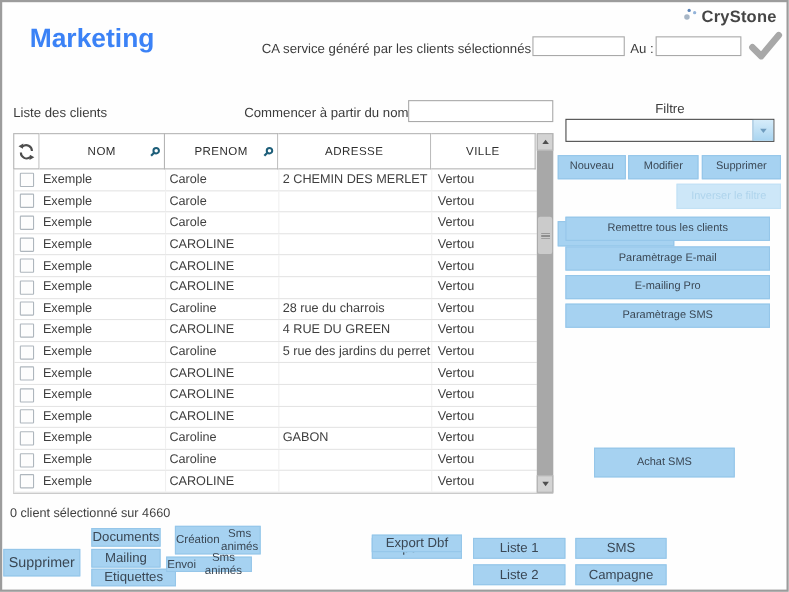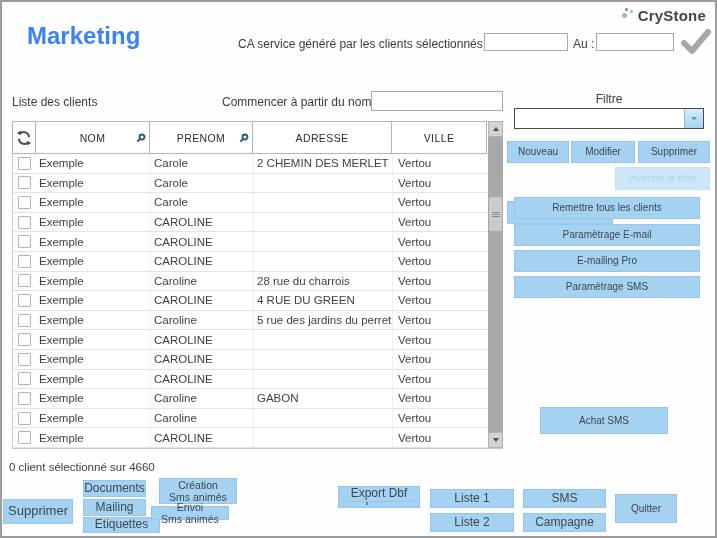--- a/index.html
+++ b/index.html
@@ -2,21 +2,21 @@
 <html><head>
 <meta charset="utf-8">
 <style>
   html,body{margin:0;padding:0;background:#fff;}
   body{width:717px;height:538px;position:relative;font-family:"Liberation Sans",sans-serif;overflow:hidden;}
   #win{position:absolute;inset:0;border:2px solid #9c9c9c;box-sizing:border-box;background:#fefefe;}
   .lbl{position:absolute;font-size:12px;color:#3c3c3c;white-space:nowrap;}
   .inp{position:absolute;border:1px solid #a9a9a9;background:#fff;box-sizing:border-box;font-family:"Liberation Sans",sans-serif;font-size:12px;color:#333;padding:0 3px;outline:none;}
   .btn{position:absolute;background:#a6d2f1;border:1px solid #95c6e9;color:#3a4754;display:flex;align-items:center;justify-content:center;font-size:10px;box-sizing:border-box;cursor:pointer;text-align:center;line-height:1.15;white-space:nowrap;}
   .btn.small{font-size:12px;}
-  .btn.two-line{font-size:10.5px;white-space:normal;flex-direction:column;}
+  .btn.two-line{font-size:10.5px;white-space:normal;}
   .btn.disabled{background:#cde7f8;border-color:#c2e1f5;color:#afd4ec;cursor:default;}
   
   .brand{position:absolute;top:5px;right:9px;display:flex;align-items:flex-start;gap:4px;}
   .brand-name{font-size:15px;font-weight:600;color:#454545;letter-spacing:.2px;}
   .brand-icon{position:relative;width:13px;height:13px;margin-top:1px;}
   .brand-icon i{position:absolute;border-radius:50%;display:block;}
   .brand-icon .d1{left:4px;top:0;width:3px;height:3px;background:#5b84b8;}
   .brand-icon .d2{left:9px;top:2px;width:3px;height:3px;background:#93b3d9;}
   .brand-icon .d3{left:1px;top:5px;width:5px;height:5px;background:#a7b6c6;}
   
@@ -309,15 +309,14 @@
   <div class="btn two-line" style="left:149px;top:504px;width:78px;height:14px;">
     <span>Envoi</span>
     <span>Sms animés</span>
   </div>
   <div class="btn small" style="left:336px;top:487px;width:82px;height:19px;">Export Txt</div>
   <div class="btn small" style="left:336px;top:484px;width:82px;height:16px;">Export Dbf</div>
   <div class="btn small" style="left:428px;top:487px;width:84px;height:19px;">Liste 1</div>
   <div class="btn small" style="left:428px;top:511px;width:84px;height:19px;">Liste 2</div>
   <div class="btn small" style="left:521px;top:487px;width:83px;height:19px;">SMS</div>
   <div class="btn small" style="left:521px;top:511px;width:83px;height:19px;">Campagne</div>
-  <div class="btn" style="left:613px;top:492px;width:62px;height:29px;">Quitter</div>
 
 </div>
 
 </body></html>

